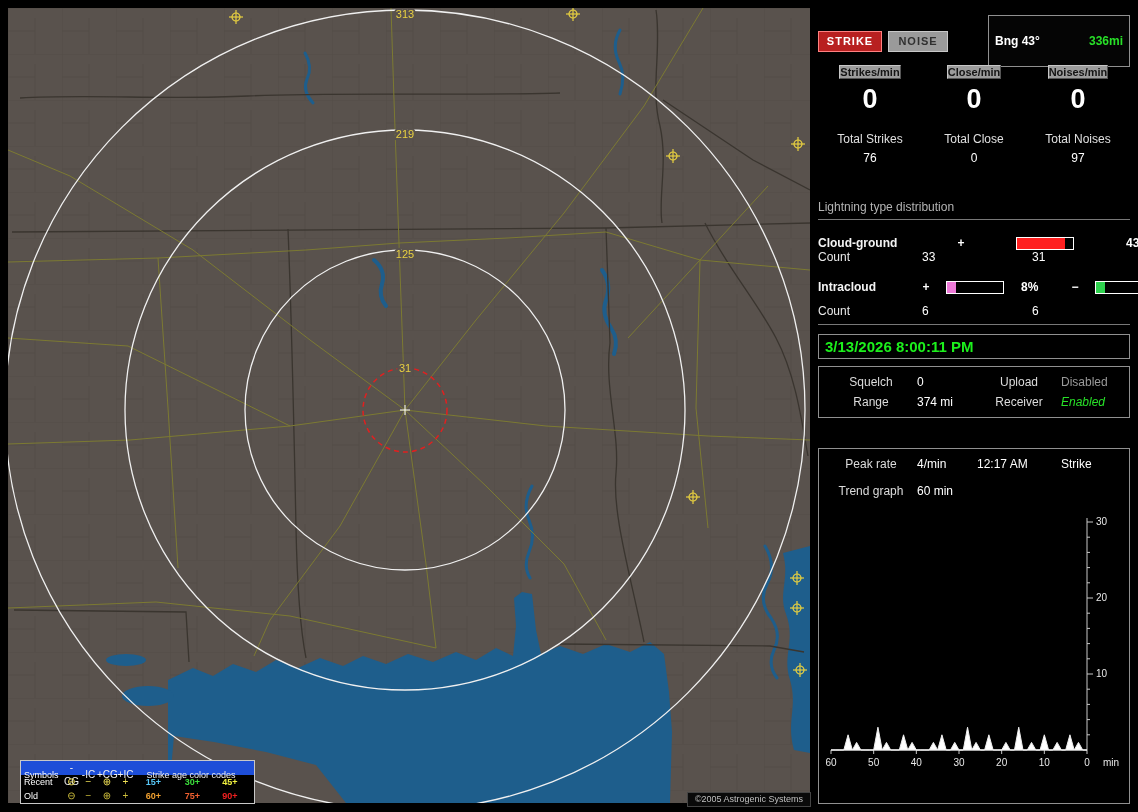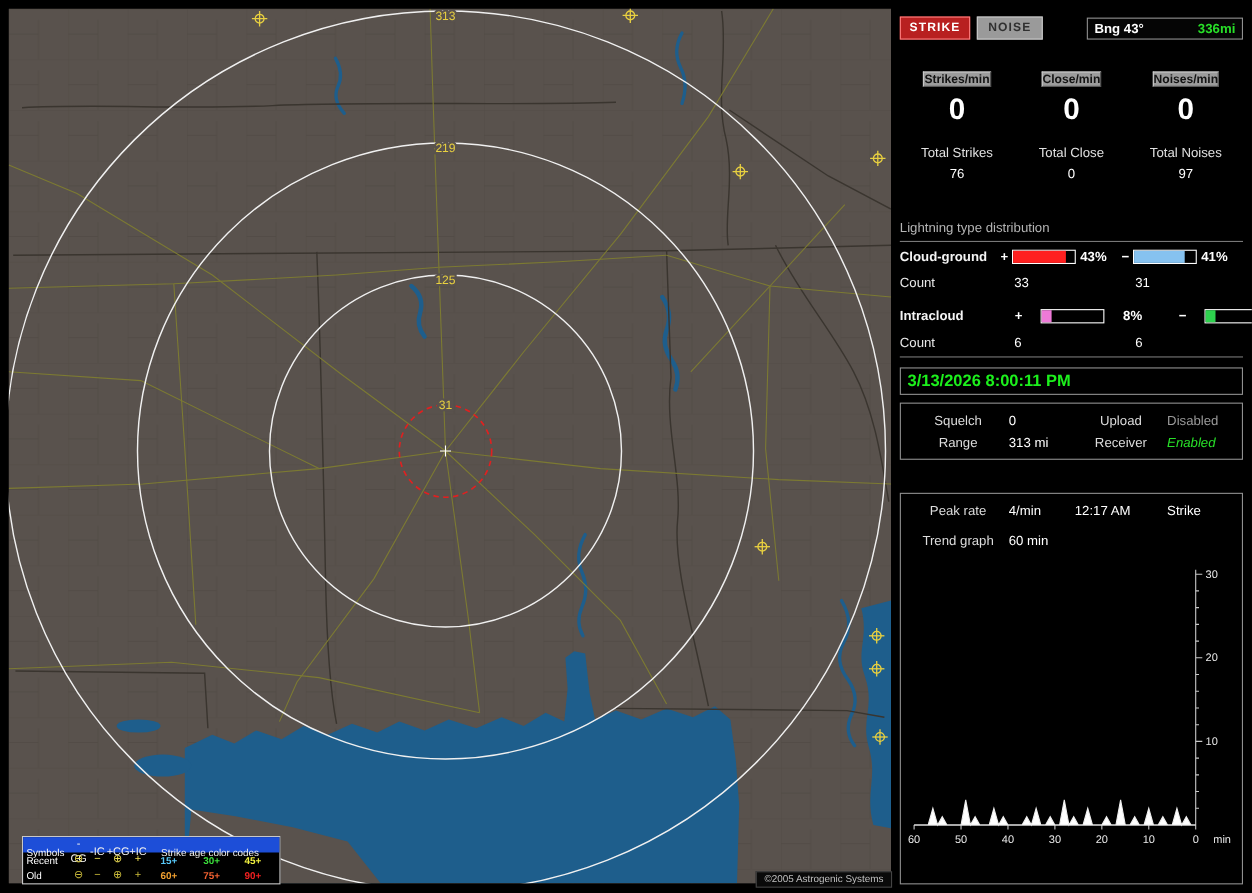--- a/index.html
+++ b/index.html
@@ -24,21 +24,21 @@
              border:1px solid #444;color:#c0c0c0;font-size:9px;text-align:center;line-height:13px;}
 
   
   .panel{position:absolute;left:818px;top:8px;width:312px;height:796px;background:#000;}
   .toprow{display:flex;gap:6px;align-items:center;left:0;right:0;}
   .btn{display:inline-block;height:19px;line-height:19px;text-align:center;
        font-size:11px;font-weight:bold;letter-spacing:1px;}
   .strike{width:62px;background:#b82020;color:#fff;border:1px solid #ff8080;}
   .noise{width:58px;background:#9a9a9a;color:#303030;border:1px solid #c8c8c8;}
   .bearing{margin-left:auto;width:128px;height:18px;border:1px solid #909090;background:#050505;
-           display:flex;justify-content:space-between;align-items:center;padding:0 6px;
+           display:flex;justify-content:space-between;align-items:center;padding:16px 6px;
            font-size:12px;font-weight:bold;color:#fff;}
   .grid3{left:0;right:0;display:grid;grid-template-columns:repeat(3,1fr);text-align:center;}
   .ratebox{margin:0 auto;width:86px;height:17px;background:#9c9c9c;color:#141414;
            font-size:11px;font-weight:bold;line-height:17px;
            border:1px solid #c8c8c8;border-right-color:#555;border-bottom-color:#555;}
   .zeros span{font-size:27px;font-weight:bold;color:#fff;}
   .tlabels span{font-size:12px;color:#e0e0e0;}
   .tvalues span{font-size:12px;color:#fff;}
   .disthead{left:0;right:0;color:#b4b4b4;font-size:12px;padding-bottom:5px;border-bottom:1px solid #787878;}
   .distgrid{left:0;right:0;display:grid;grid-template-columns:88px 14px 58px 38px 14px 58px 38px;align-items:center;}
@@ -217,21 +217,21 @@
     <span>Total Noises</span>
   </div>
   <div class="abs grid3 tvalues" style="top:143px;">
     <span>76</span>
     <span>0</span>
     <span>97</span>
   </div>
 
   <div class="abs disthead" style="top:192px;">Lightning type distribution</div>
 
-  <div class="abs distgrid" style="top:218px;">
+  <div class="abs distgrid" style="top:228px;gap:48px;">
     <span class="dlabel">Cloud-ground</span>
     <span class="dsign">+</span>
     <span class="bar">
         <i style="background: rgb(255, 32, 32); width: 86%;"></i>
       </span>
     <span class="dpct">43%</span>
     <span class="dsign">−</span>
     <span class="bar">
         <i style="background: rgb(134, 194, 240); width: 82%;"></i>
       </span>
@@ -268,21 +268,21 @@
 
   <div class="abs setbox" style="top:358px;">
     <div class="setrow">
       <span class="setlbl">Squelch</span>
       <span class="setval">0</span>
       <span class="setlbl">Upload</span>
       <span style="color: rgb(154, 154, 154);">Disabled</span>
     </div>
     <div class="setrow">
       <span class="setlbl">Range</span>
-      <span class="setval">313 mi</span>
+      <span class="setval">374 mi</span>
       <span class="setlbl">Receiver</span>
       <span style="color: rgb(40, 224, 40); font-style: italic;">Enabled</span>
     </div>
   </div>
 
   <div class="abs setbox" style="top:440px;height:344px;">
     <div class="setrow">
       <span class="setlbl">Peak rate</span>
       <span class="setval">4/min</span>
       <span class="setval">12:17 AM</span>

